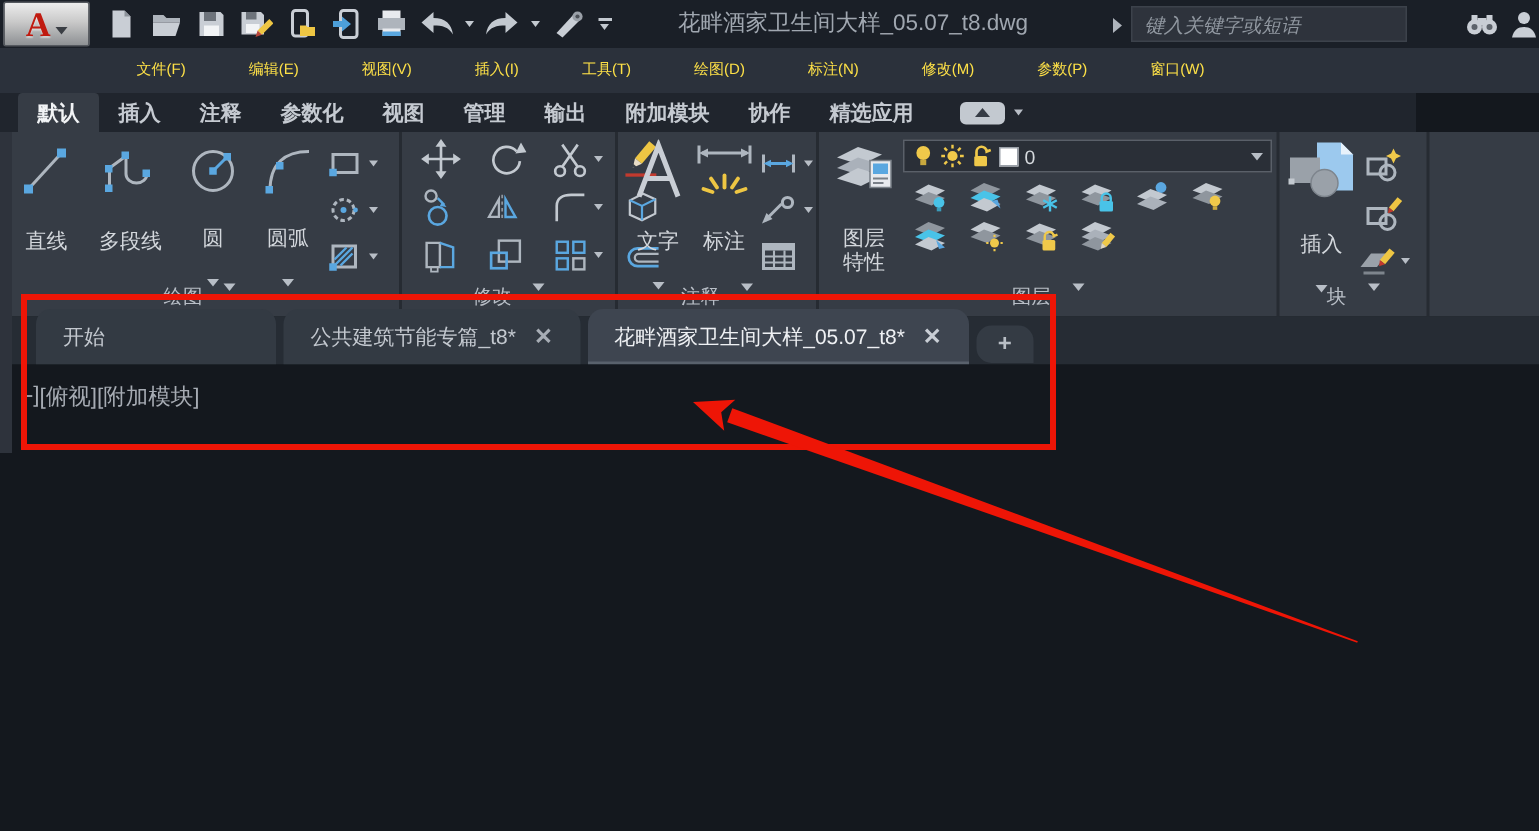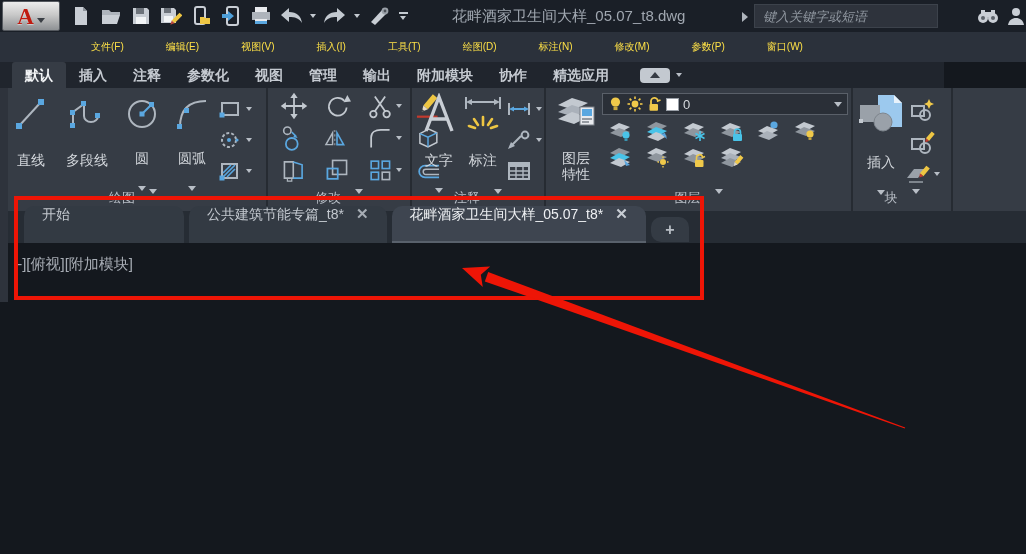--- a/index.html
+++ b/index.html
@@ -52,21 +52,21 @@
   .mod-grid { display:grid; grid-template-columns:44px 42px 52px 36px; grid-auto-rows:32px; padding:2px 0 0 4px; align-items:center; justify-items:center; }
   .with-caret { display:flex; align-items:center; gap:3px; }
   .layer-combo { position:absolute; left:56px; top:5px; width:246px; height:22px; background:#2a2f37; border:1px solid #5a6069; display:flex; align-items:center; gap:4px; padding:0 5px; }
   .layer-combo .name { color:#d6dade; font-size:13px; flex:1; }
   .swatch { width:13px; height:13px; background:#ffffff; border:1px solid #9aa0a8; }
   .layer-tools { position:absolute; left:56px; top:30px; width:248px; display:flex; flex-wrap:wrap; }
   .ltool { width:37px; height:26px; display:flex; align-items:center; justify-content:center; }
   .blockcol { display:flex; flex-direction:column; align-items:center; gap:2px; padding-top:4px; }
   
   .filetabs { position:absolute; top:211px; left:0; width:1026px; height:32px; background:#262c34; display:flex; align-items:flex-end; padding-left:24px; }
-  .ftab { height:37px; display:flex; align-items:flex-start; border-radius:10px 10px 0 0; padding:0 18px; margin-right:5px; background:#333a43; color:#c3c8cf; font-size:14px; white-space:nowrap; }
+  .ftab { height:37px; display:flex; align-items:center; border-radius:10px 10px 0 0; padding:0 18px; margin-right:5px; background:#333a43; color:#c3c8cf; font-size:14px; white-space:nowrap; }
   .ftab.start { width:160px; }
   .ftab.active { background:#3e4550; color:#eef0f3; box-shadow:inset 0 -2px 0 #59616c; }
   .ftab .close { margin-left:12px; color:#a7adb5; font-size:15px; font-weight:bold; line-height:1; }
   .ftab.active .close { color:#c9ced5; }
   .newtab { height:25px; width:38px; margin-bottom:1px; background:#343b44; border-radius:10px 10px 0 10px; display:flex; align-items:center; justify-content:center; color:#b8bec5; font-size:16px; font-weight:bold; }
   
   .canvas { position:absolute; top:243px; left:0; width:1026px; height:311px; background:#14181e; }
   .vp-controls { position:absolute; left:13px; top:12px; display:flex; color:#a6abb3; font-size:15px; }
   .vp-controls span { cursor:default; }
   .left-strip { position:absolute; left:0; top:88px; width:8px; height:214px; background:#2e333c; }

